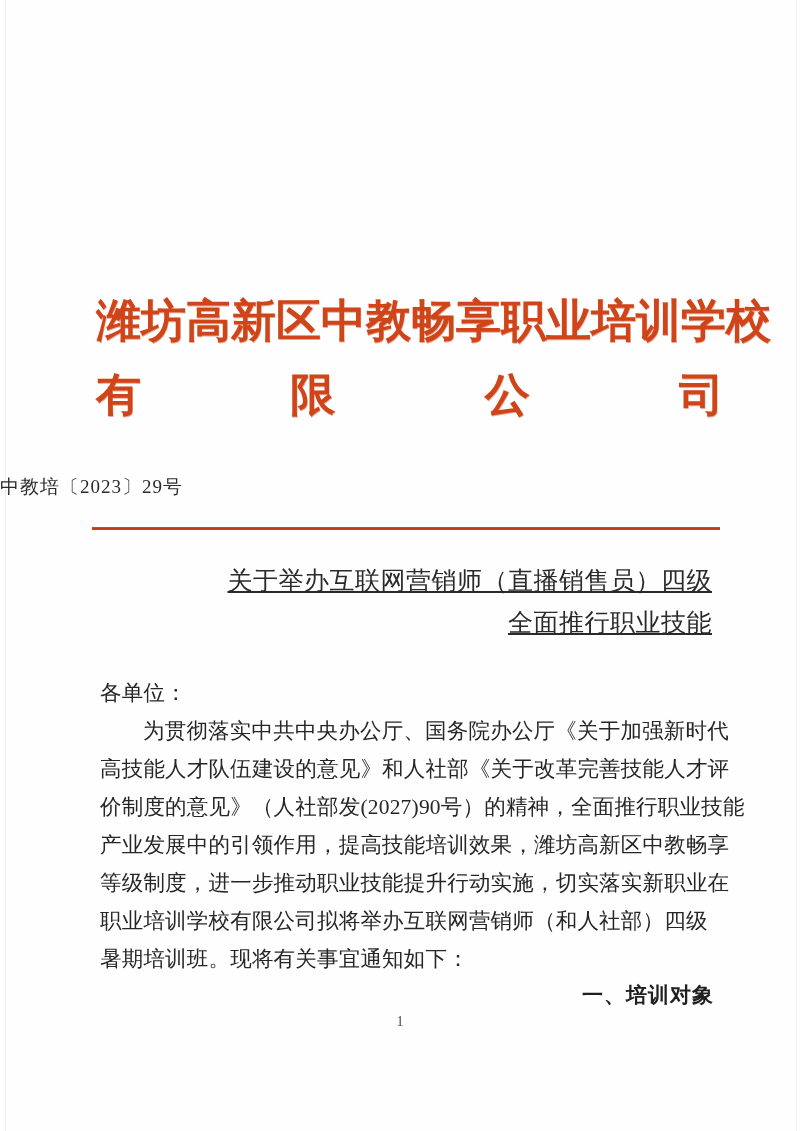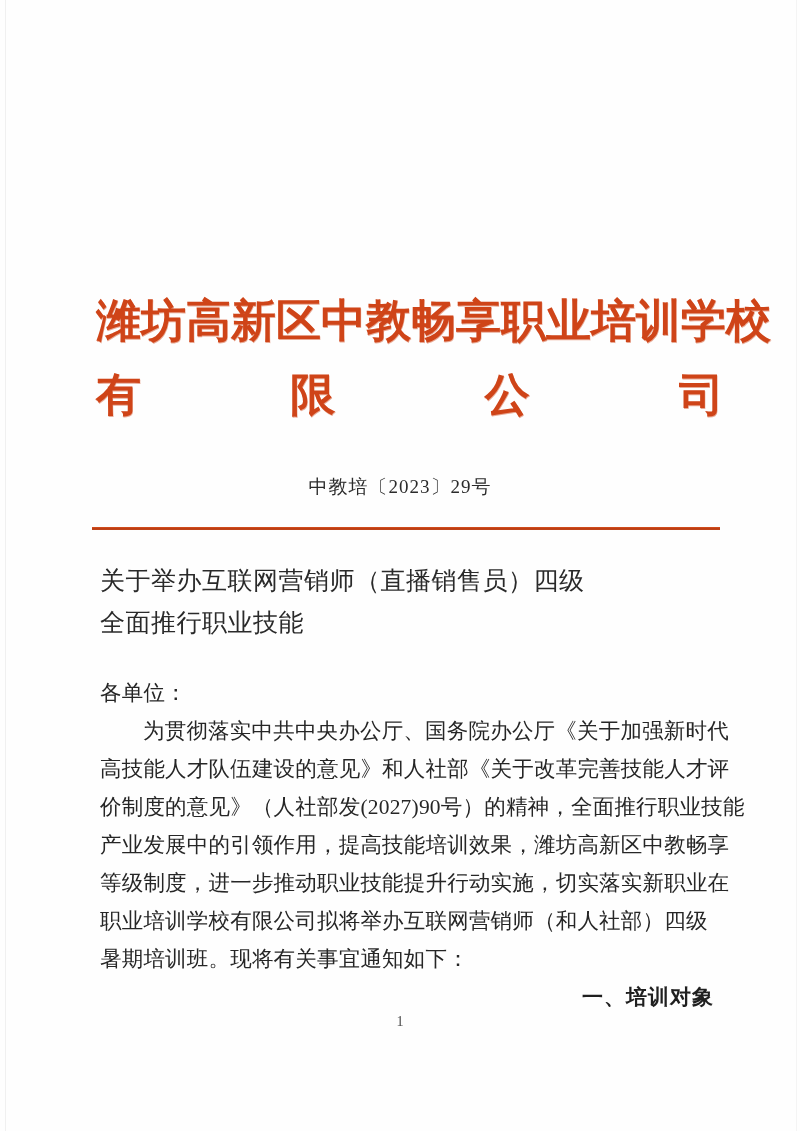--- a/index.html
+++ b/index.html
@@ -73,21 +73,20 @@
   }
 
   .lh-char { display: inline-block; }
 
   
   .doc-number {
     position: absolute;
     left: 0;
     top: 474px;
     width: 800px;
-    text-align: center;
     font-family: "Liberation Serif", "DejaVu Serif", serif;
     font-size: 19px;
     color: #2b2b2b;
     letter-spacing: 1px;
   }
 
   
   .red-rule {
     position: absolute;
     left: 92px;
@@ -96,26 +95,27 @@
     height: 3px;
     background: linear-gradient(to bottom, #d8521e 0%, #b83a12 60%, #c24a1c 100%);
   }
 
   
   .doc-title {
     position: absolute;
     left: 100px;
     top: 560px;
     width: 612px;
-    text-align: left;
+    text-align: right;
     font-family: "Liberation Serif", "DejaVu Serif", serif;
     font-size: 25px;
     line-height: 42px;
     color: #2a2a2a;
     letter-spacing: 0.5px;
+    text-decoration: underline;
   }
   .doc-title .tline { display: block; }
 
   
   .body-block {
     position: absolute;
     left: 100px;
     top: 674px;
     width: 614px;
     font-family: "Liberation Serif", "DejaVu Serif", serif;
@@ -126,21 +126,21 @@
   }
 
   .body-line {
     display: block;
     white-space: nowrap;
   }
 
   .indent-2 { padding-left: 43px; text-align: right; }
 
   .heading-hei {
-    font-family: Liberation Serif, serif;
+    font-family: Liberation Mono, monospace;
     font-size: 21px;
     font-weight: bold;
     color: #1f1f1f;
     letter-spacing: 1px;
   }
 
   
   .page-number {
     position: absolute;
     left: 0;

